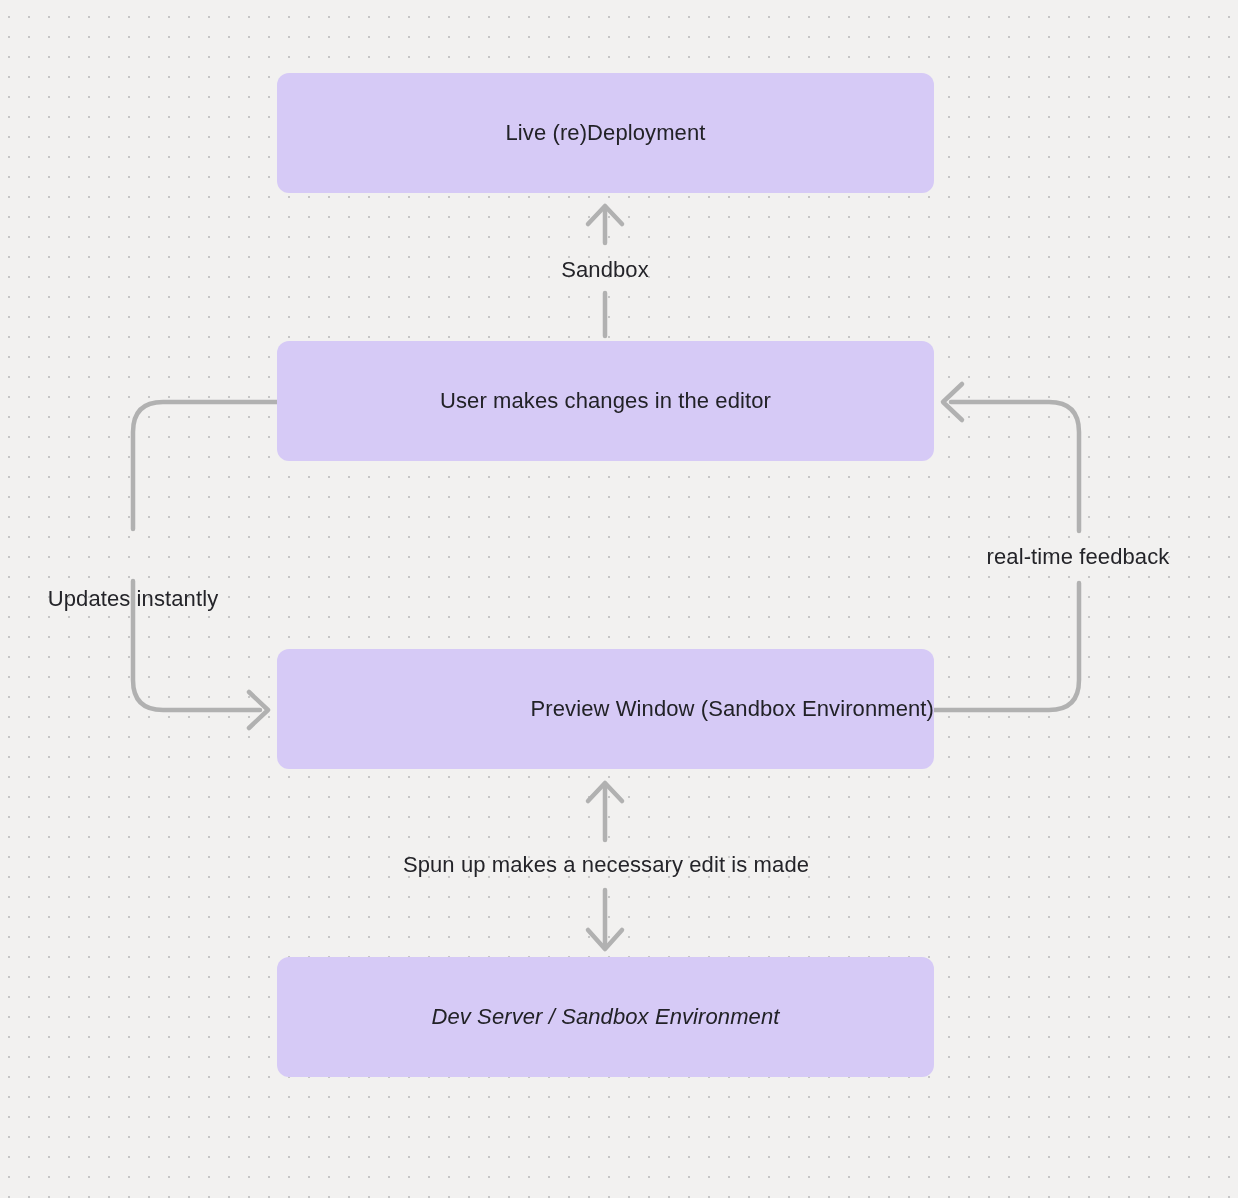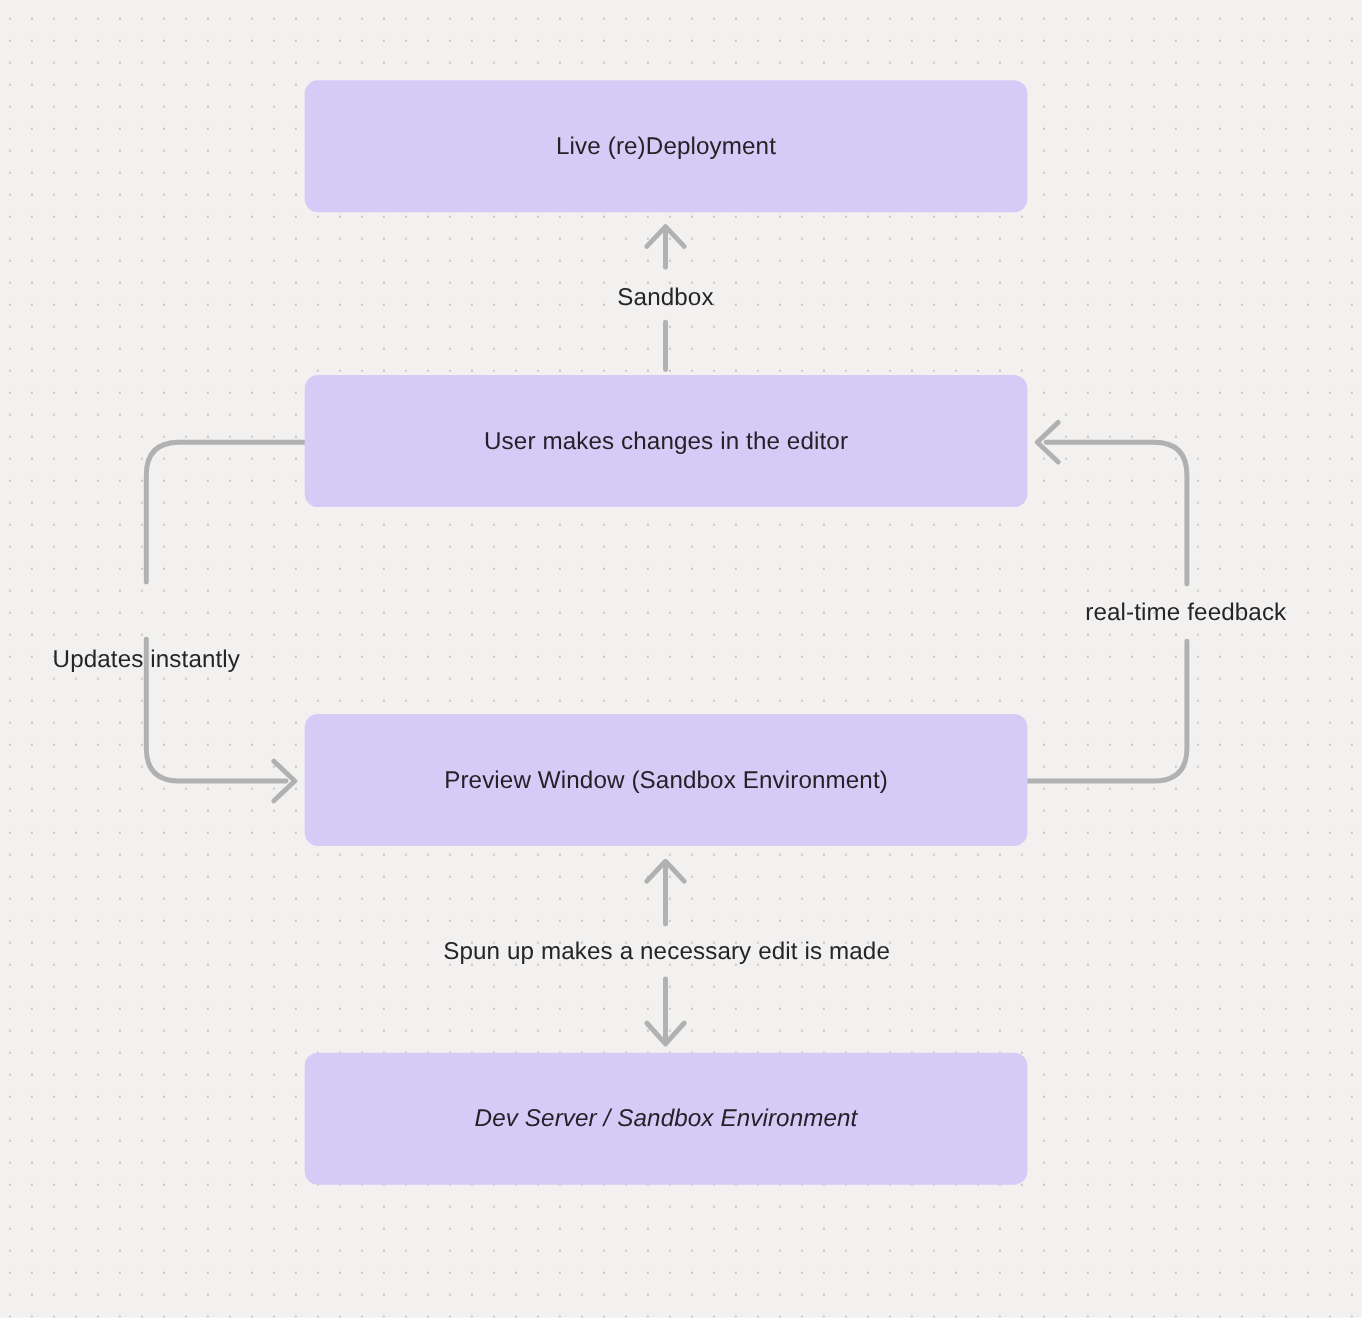--- a/index.html
+++ b/index.html
@@ -53,21 +53,21 @@
   .edge-label {
     position: absolute;
     transform: translate(-50%, -50%);
     font-size: 22px;
     color: #242429;
     white-space: nowrap;
     letter-spacing: 0.1px;
   }
   .node-live    { top: 73px;  }
   .node-user    { top: 341px; }
-  .node-preview { top: 649px; }
+  .node-preview { top: 649px; justify-content: flex-end; }
   .node-dev     { top: 957px; font-style: italic; }
   .label-publish  { left: 605px;  top: 270px; }
   .label-updates  { left: 133px;  top: 557px; margin-top: 42px; }
   .label-realtime { left: 1078px; top: 557px; }
   .label-spunup   { left: 606px;  top: 865px; }
 </style>
 </head>
 <body>
 
 <div class="canvas">

